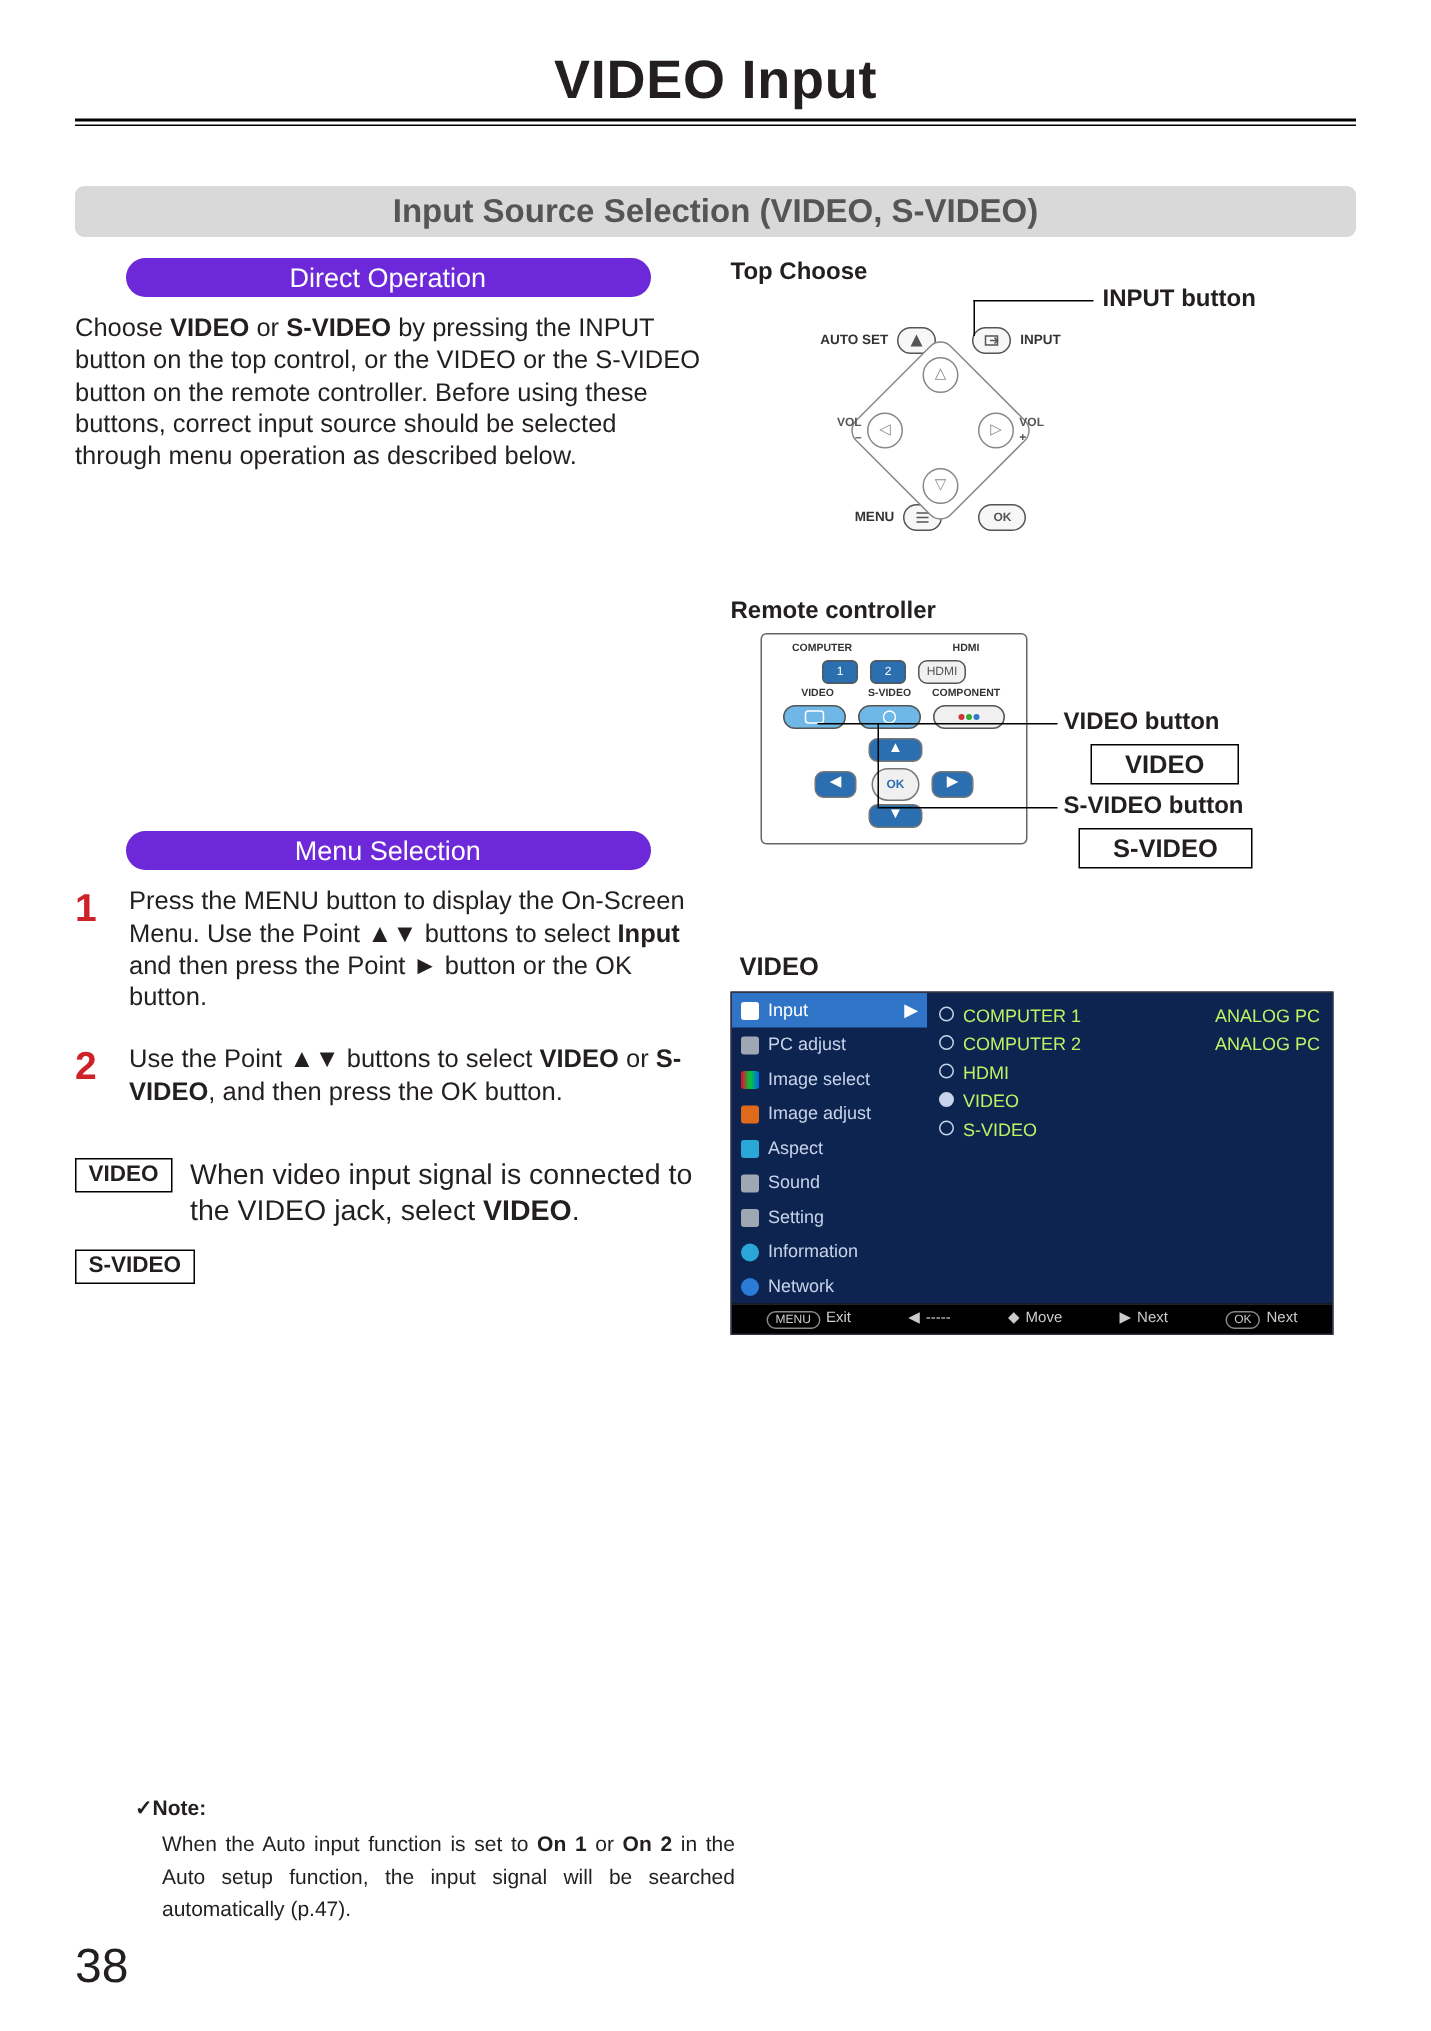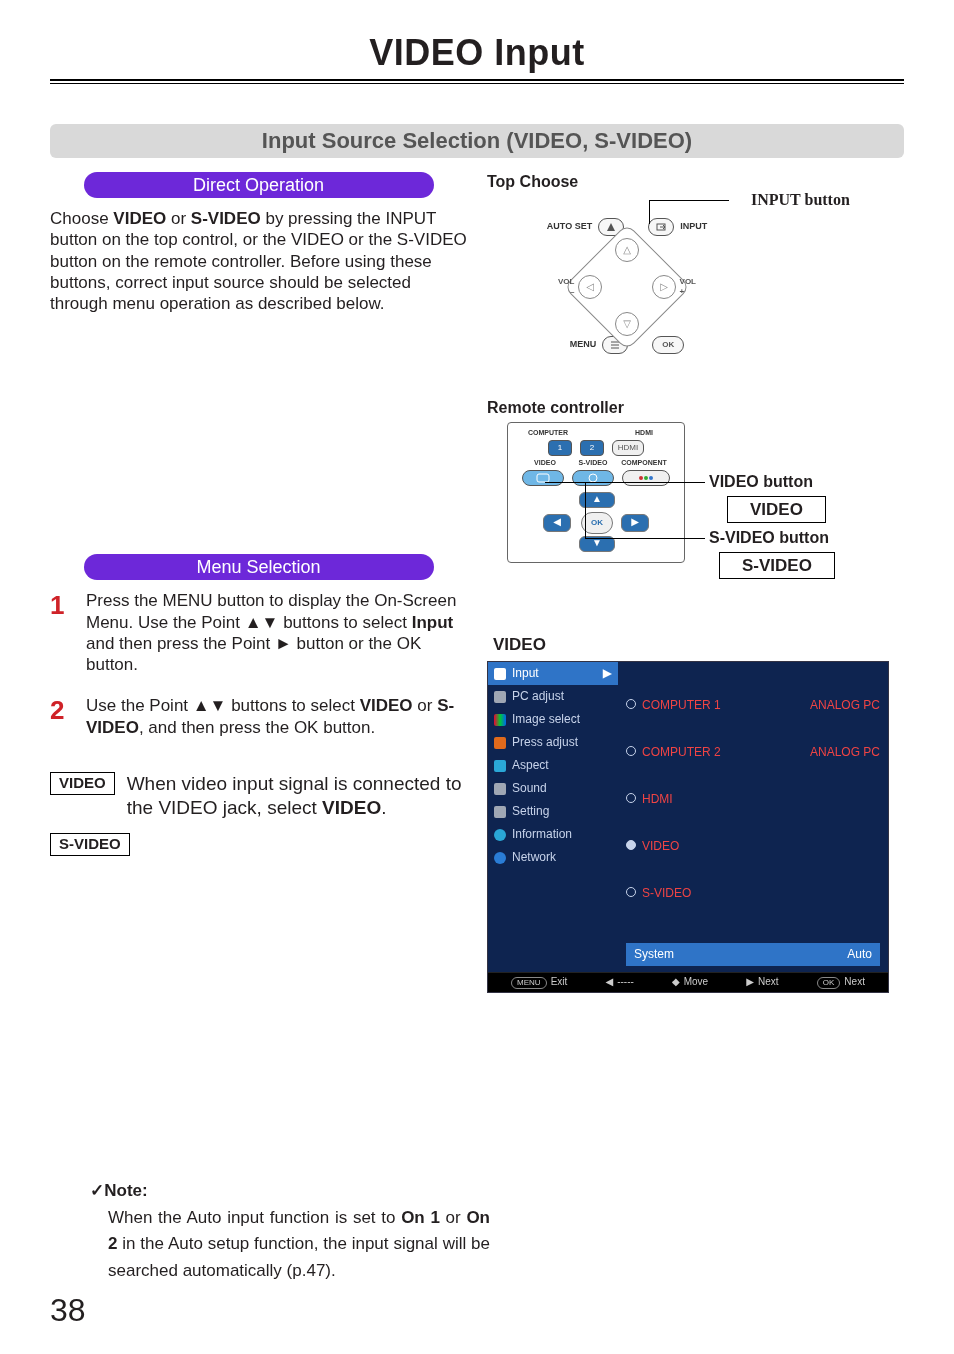--- a/index.html
+++ b/index.html
@@ -203,35 +203,35 @@
   }
   .osd-item.sel { background:#2f74c7; color:#fff; }
   .osd-item .sq { width:12px;height:12px; background:#2f74c7; border-radius:2px;}
   .osd-item .sq.org{background:#e06a1c;}
   .osd-item .sq.cyn{background:#2aa7d6;}
   .osd-item .sq.gry{background:#9fa7b4;}
   .osd-item .sq.i{background:#2aa7d6;border-radius:50%;}
   .osd-item .sq.net{background:#2a7dd6;border-radius:50%;}
   .osd-item .sq.spk{background:#9fa7b4;}
   .osd-item .sq.mon{background:#9fa7b4;}
-  .osd-sub { display:flex; justify-content:space-between; padding:2px 0; color:#ef4444;margin-top:28px;}
+  .osd-sub { display:flex; justify-content:space-between; padding:2px 0; color:#bef264;}
   .osd-sub .dot { width:8px;height:8px;border:1px solid #c7d3ea;border-radius:50%;display:inline-block;margin-right:6px;}
   .osd-sub .dot.fill { background:#c7d3ea; }
   .osd-sys { background:#2f74c7; display:flex; justify-content:space-between; padding:4px 8px; margin-top:40px;}
   .osd-bar {
     background:#000; color:#ccc; font-size:10px; display:flex; justify-content:space-around;
     padding:3px 4px; border-top:1px solid #222;
   }
   .osd-bar span { display:inline-flex; align-items:center; gap:4px; }
   .osd-bar .chip { display:inline-block;padding:0 5px;border:1px solid #888;border-radius:999px;font-size:8px;}
 
   .note-block {
     position:absolute; left:90px; bottom:70px;
     width: 400px;
-    font-size: 17px;
+    font-size: 14px;
   }
   .note-block .note-title { font-weight:bold; margin-bottom:4px; }
   .note-block .note-body { text-align: justify; line-height:1.55; padding-left:18px; }
 
   .page-num {
     position:absolute; left:50px; bottom:24px; font-size:32px;
   }
 </style>
 </head>
 <body>
@@ -329,21 +329,21 @@
               </span>
             </span>
             <span class="tc-btn">
               <span class="oval" style="width:30px;font-size:8px;font-weight:bold;color:#555;">OK</span>
             </span>
           </div>
         </div>
 
         <div class="callout-vline" style="left:162px; top:28px; height:24px;"></div>
         <div class="callout-line" style="left:162px; top:28px; width:80px;"></div>
-        <div class="callout-text" style="left:264px; top:18px;font-family:Liberation Serif, serif;">INPUT button</div>
+        <div class="callout-text" style="left:248px; top:18px;">INPUT button</div>
       </div>
 
       <div class="fig-wrap" style="height:210px;">
         <div class="fig-title">Remote controller</div>
         <div style="position:relative;">
           <div class="remote">
             <div class="rm-row">
               <div class="rm-pill-lbl">COMPUTER</div>
               <div style="width:40px;"></div>
               <div class="rm-pill-lbl">HDMI</div>
@@ -411,21 +411,21 @@
               <div class="osd-item">
                   <span class="sq mon"></span>
                   <span>PC adjust</span>
                 </div>
               <div class="osd-item">
                   <span class="sq" style="background:linear-gradient(90deg,#e03,#0c3,#06e);"></span>
                   <span>Image select</span>
                 </div>
               <div class="osd-item">
                   <span class="sq org"></span>
-                  <span>Press adjust</span>
+                  <span>Image adjust</span>
                 </div>
               <div class="osd-item">
                   <span class="sq cyn"></span>
                   <span>Aspect</span>
                 </div>
               <div class="osd-item">
                   <span class="sq spk"></span>
                   <span>Sound</span>
                 </div>
               <div class="osd-item">
@@ -454,24 +454,20 @@
                   <span><span class="dot"></span><span>HDMI</span></span>
                   <span></span>
                 </div>
               <div class="osd-sub">
                   <span><span class="dot fill"></span><span>VIDEO</span></span>
                   <span></span>
                 </div>
               <div class="osd-sub">
                   <span><span class="dot"></span><span>S-VIDEO</span></span>
                   <span></span>
-                </div>
-              <div class="osd-sys">
-                  <span>System</span>
-                  <span>Auto</span>
                 </div>
             </div>
           </div>
           <div class="osd-bar">
             <span>
                 <span class="chip">MENU</span>
                 <span>Exit</span>
               </span>
             <span>◀ <span>-----</span></span>
             <span>◆ <span>Move</span></span>

